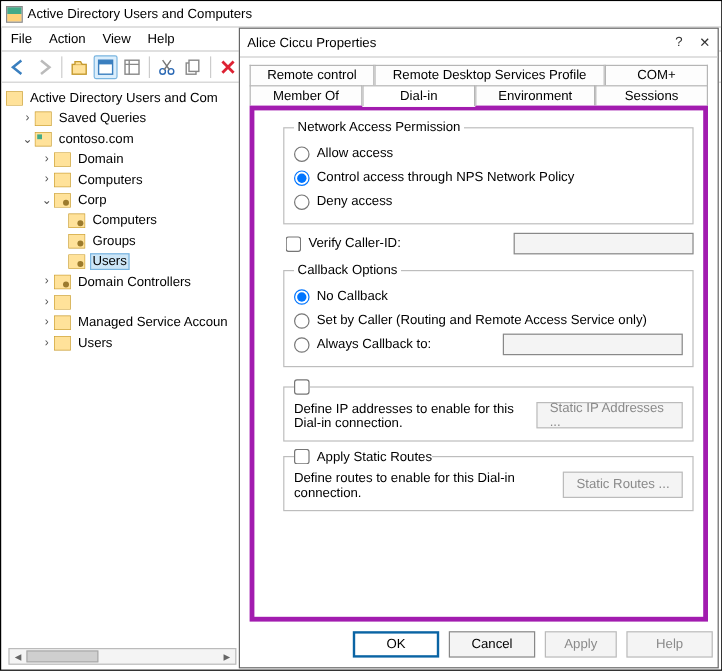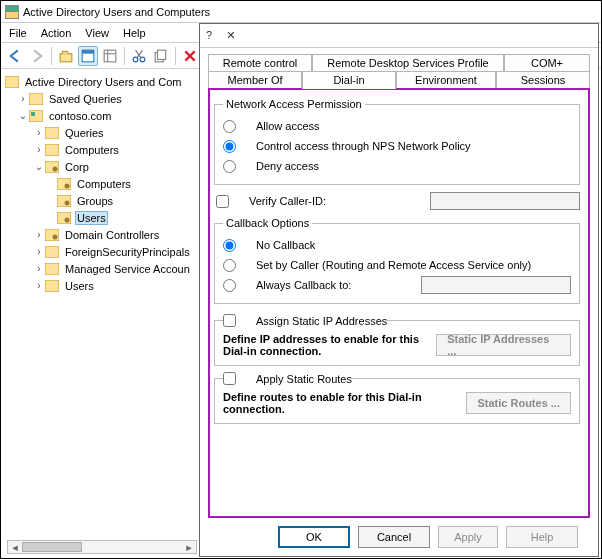--- a/index.html
+++ b/index.html
@@ -23,33 +23,33 @@
   .scrollbar-h .thumb{width:60px;height:10px;background:#cfcfcf;border:1px solid #aaa;margin-left:0;}
   
   .dlg { position:absolute; left:198px; top:22px; right:2px; bottom:2px; width:400px; height:534px; background:#fff; border:1px solid #666;}
   .dlg-titlebar{height:24px;border-bottom:1px solid #ccc;display:flex;align-items:center;padding:0 6px;}
   .dlg-titlebar .title{flex:1;}
   .dlg-titlebar .btns{display:flex;gap:14px;font-size:14px;color:#333;}
   .tabs-area{padding:6px 8px 0 8px;}
   .tabs-row{display:flex;}
   .tab{border:1px solid #b5b5b5;border-bottom:none;background:#fdfdfd;padding:2px 0;text-align:center;font-size:11px;position:relative;}
   .tab.active{background:#fff;z-index:2;border-bottom:1px solid #fff;margin-bottom:-1px;}
-  .tab-body{border:2px solid #a21caf;padding:6px 8px 8px 4px;height:430px;position:relative;background:#fff;}
+  .tab-body{border:4px solid #a21caf;padding:6px 8px 8px 24px;height:430px;position:relative;background:#fff;}
   fieldset{border:1px solid #bdbdbd;margin:2px 0 6px 0;padding:6px 8px 8px 8px;}
   legend{padding:0 3px;}
-  .radio-row,.check-row{display:flex;align-items:center;height:20px;gap:20px;}
+  .radio-row,.check-row{display:flex;align-items:center;height:20px;gap:6px;}
   input[type=radio],input[type=checkbox]{margin:0;}
   .inline-field{display:inline-block;height:18px;border:1px solid #888;background:#fff;vertical-align:middle;}
   .graybox{background:#f4f4f4;}
   .btn{height:22px;border:1px solid #888;background:#f4f4f4;padding:0 10px;display:inline-flex;align-items:center;justify-content:center;}
   .btn.disabled{color:#8a8a8a;border-color:#bbb;}
   .btn.default{border:2px solid #0a64a4;background:#fff;}
-  .dlg-buttons{position:absolute;left:8px;right:20px;bottom:8px;display:flex;justify-content:flex-end;gap:8px;}
+  .dlg-buttons{position:absolute;left:8px;right:4px;bottom:8px;display:flex;justify-content:flex-end;gap:8px;}
   .desc{color:#000;}
-  .note-row{display:flex;align-items:center;gap:8px;font-weight:bold;}
+  .note-row{display:flex;align-items:flex-start;gap:8px;}
 </style>
 </head>
 <body>
 
 <div class="mmc-titlebar">
   <span class="icon"></span>
   <span>Active Directory Users and Computers</span>
 </div>
 
 <div class="menubar">
@@ -140,21 +140,21 @@
           <rect width="14" height="12" fill="#ffe29a" stroke="#c59a2e"></rect>
           <rect x="2" y="2" width="4" height="4" fill="#4a8"></rect>
         </svg></span>
     <span class="label">contoso.com</span>
   </div>
   <div class="tree-row" style="padding-left:28px">
     <span class="exp">›</span>
     <span class="foldericon"><svg viewBox="0 0 14 12">
           <rect width="14" height="12" fill="#ffe29a" stroke="#c59a2e"></rect>
         </svg></span>
-    <span class="label">Queries</span>
+    <span class="label">Domain</span>
   </div>
   <div class="tree-row" style="padding-left:28px">
     <span class="exp">›</span>
     <span class="foldericon"><svg viewBox="0 0 14 12">
           <rect width="14" height="12" fill="#ffe29a" stroke="#c59a2e"></rect>
         </svg></span>
     <span class="label">Computers</span>
   </div>
   <div class="tree-row" style="padding-left:28px">
     <span class="exp">⌄</span>
@@ -191,21 +191,20 @@
           <rect width="14" height="12" fill="#ffe29a" stroke="#c59a2e"></rect>
           <circle cx="10" cy="8" r="2.5" fill="#9c7b2e"></circle>
         </svg></span>
     <span class="label">Domain Controllers</span>
   </div>
   <div class="tree-row" style="padding-left:28px">
     <span class="exp">›</span>
     <span class="foldericon"><svg viewBox="0 0 14 12">
           <rect width="14" height="12" fill="#ffe29a" stroke="#c59a2e"></rect>
         </svg></span>
-    <span class="label">ForeignSecurityPrincipals</span>
   </div>
   <div class="tree-row" style="padding-left:28px">
     <span class="exp">›</span>
     <span class="foldericon"><svg viewBox="0 0 14 12">
           <rect width="14" height="12" fill="#ffe29a" stroke="#c59a2e"></rect>
         </svg></span>
     <span class="label">Managed Service Accoun</span>
   </div>
   <div class="tree-row" style="padding-left:28px">
     <span class="exp">›</span>
@@ -218,20 +217,21 @@
 
 <div class="scrollbar-h">
   <span class="arrow">◂</span>
   <span class="thumb"></span>
   <span style="flex:1"></span>
   <span class="arrow">▸</span>
 </div>
 
 <div class="dlg">
   <div class="dlg-titlebar">
+    <span class="title">Alice Ciccu Properties</span>
     <span class="btns">
       <span>?</span>
       <span>✕</span>
     </span>
   </div>
 
   <div class="tabs-area">
     <div class="tabs-row">
       <div class="tab" style="flex:0 0 104px">Remote control</div>
       <div class="tab" style="flex:0 0 192px">Remote Desktop Services Profile</div>
@@ -284,21 +284,20 @@
           <span>Always Callback to:</span>
           <span style="flex:1"></span>
           <span class="inline-field graybox" style="width:150px"></span>
         </div>
       </fieldset>
 
       <fieldset style="margin-top:10px">
         <legend style="padding:0">
           <span class="check-row" style="height:auto">
             <input type="checkbox" style="">
-            <span>Assign Static IP Addresses</span>
           </span>
         </legend>
         <div class="note-row">
           <span class="desc" style="width:200px">Define IP addresses to enable for this Dial-in connection.</span>
           <span style="flex:1"></span>
           <span class="btn disabled">Static IP Addresses ...</span>
         </div>
       </fieldset>
 
       <fieldset>

